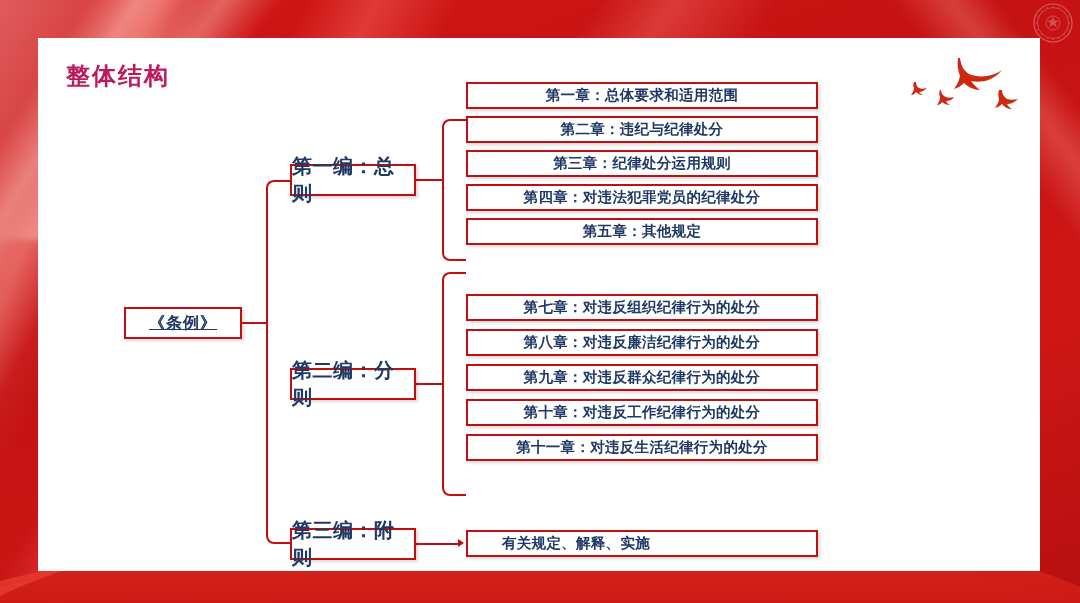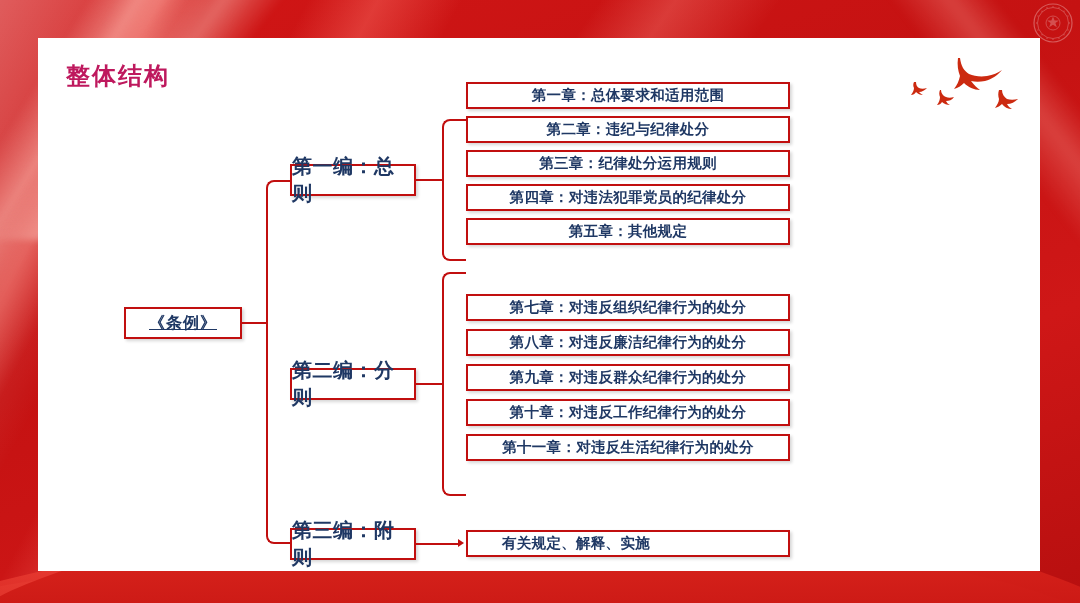--- a/index.html
+++ b/index.html
@@ -57,21 +57,21 @@
   .node{position:absolute;box-sizing:border-box;border:2px solid #c10f0f;background:#fff;
     color:#1f3864;font-weight:700;display:flex;align-items:center;
     box-shadow:2px 2px 3px rgba(0,0,0,0.16);}
   .node.ctr{justify-content:center;}
   .node.lft{justify-content:flex-start;padding-left:34px;}
   .root{left:86px;top:269px;width:118px;height:32px;font-size:16px;letter-spacing:1px;text-decoration:underline;}
   .mid{width:126px;height:32px;font-size:20px;letter-spacing:.5px;}
   .mid.m1{left:252px;top:126px;}
   .mid.m2{left:252px;top:330px;}
   .mid.m3{left:252px;top:490px;}
-  .leaf{left:428px;width:324px;height:27px;font-size:14.5px;letter-spacing:.3px;}
+  .leaf{left:428px;width:352px;height:27px;font-size:14.5px;letter-spacing:.3px;}
   .brk{position:absolute;border:2px solid #c10f0f;border-right:none;box-sizing:border-box;
     border-top-left-radius:8px;border-bottom-left-radius:8px;}
   .stub{position:absolute;height:2px;background:#c10f0f;}
   .arrow{position:absolute;width:0;height:0;border-top:4px solid transparent;
     border-bottom:4px solid transparent;border-left:6px solid #c10f0f;}
 </style>
 </head>
 <body>
 
 <div class="slide">

